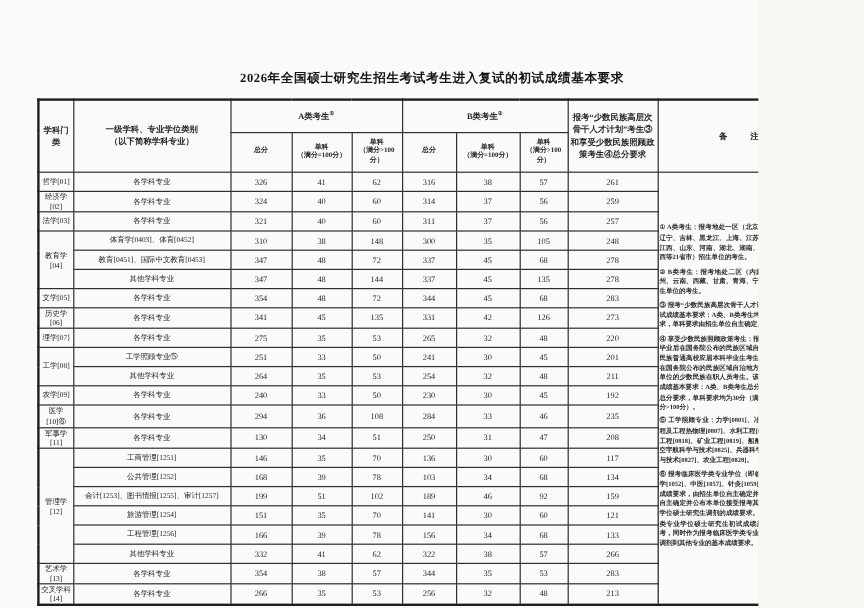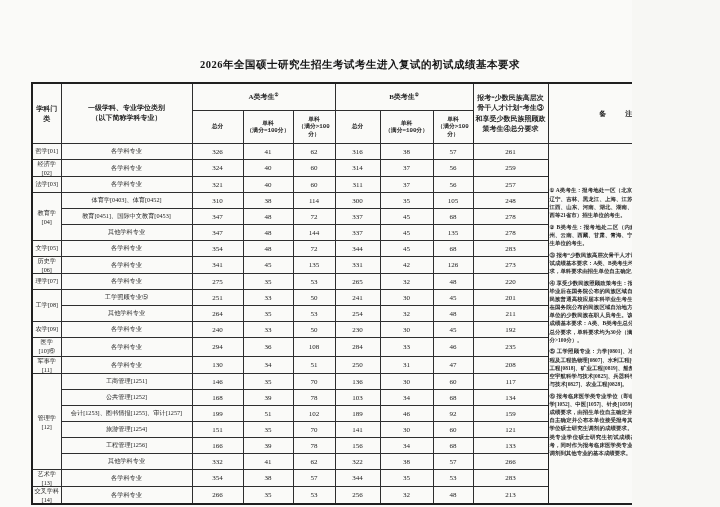--- a/index.html
+++ b/index.html
@@ -24,21 +24,21 @@
   table.score th,table.score td{
     border:1px solid #2e2e2e;
     padding:0 1px;
     text-align:center;vertical-align:middle;
     overflow:hidden;
   }
   .bl2{border-left:1.8px solid #1f1f1f !important;}
   thead th{font-weight:600;color:#262626;}
   tr.h1 th{height:26px;font-size:7px;}
   tr.h2 th{height:32px;font-size:5.8px;line-height:1.25;}
-  .preline{white-space:pre-line;font-family:Liberation Mono, monospace;}
+  .preline{white-space:pre-line;}
   .cat-cell{font-size:6.2px;padding:0 1px;margin-left:24px;}
   .spec-cell{text-align:left;font-size:6.2px;padding-left:4px;}
   tbody td{height:15px;font-size:7px;}
   .hd-spec{font-size:6.2px;line-height:1.4;}
   .hd-minority{font-size:5.7px;line-height:1.45;text-align:justify;padding:2px 4px;font-weight:700;}
   .hd-notes{font-size:7px;letter-spacing:6px;margin-left:40px;}
   .sup{font-size:4.5px;vertical-align:super;}
   td.notes-cell{
     vertical-align:top;text-align:left;
     padding:3px 4px 2px 4px;
@@ -132,21 +132,21 @@
         <td class="bl2">311</td>
           <td>37</td>
           <td>56</td>
         <td class="bl2">257</td>
       </tr>
       <tr>
         <td rowspan="3" class="cat-cell">教育学[04]</td>
         <td class="spec-cell">体育学[0403]、体育[0452]</td>
         <td class="bl2">310</td>
           <td>38</td>
-          <td>114</td>
+          <td>148</td>
         <td class="bl2">300</td>
           <td>35</td>
           <td>105</td>
         <td class="bl2">248</td>
       </tr>
       <tr>
         <td class="spec-cell">教育[0451]、国际中文教育[0453]</td>
         <td class="bl2">347</td>
           <td>48</td>
           <td>72</td>

